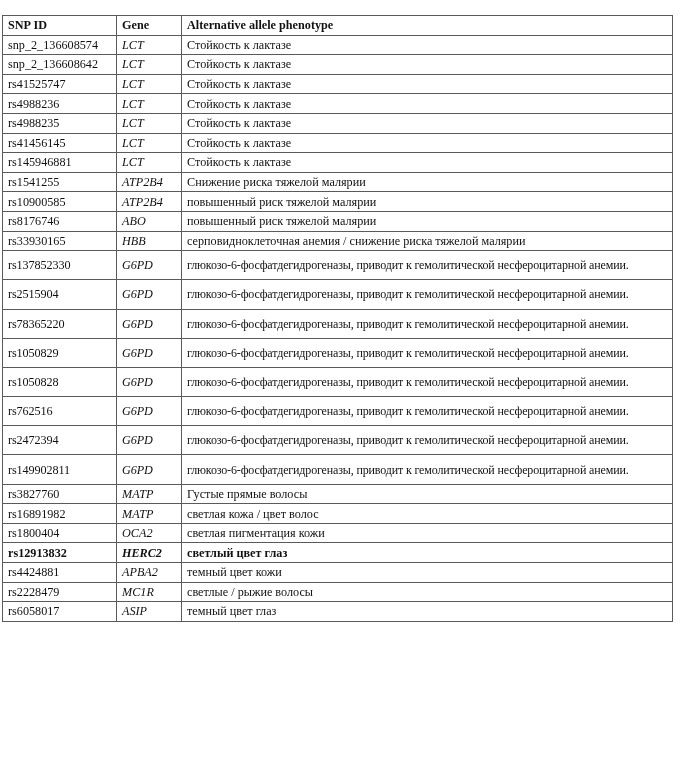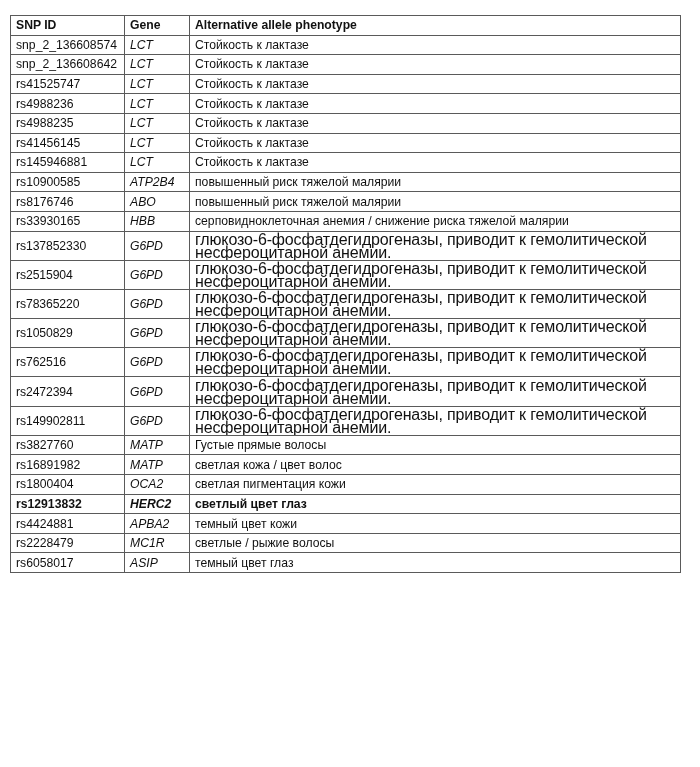--- a/index.html
+++ b/index.html
@@ -10,26 +10,27 @@
     body {
       width: 700px;
       height: 767px;
       position: relative;
       overflow: hidden;
       font-family: "Liberation Sans", sans-serif;
       color: #111111;
     }
     table.snp-table {
       position: absolute;
-      left: 10px;
+      left: 2px;
       top: 15px;
       width: 670px;
       border-collapse: collapse;
       table-layout: fixed;
       font-size: 12.2px;
+      font-family: Liberation Serif, serif;
     }
     table.snp-table col.c1 { width: 114px; }
     table.snp-table col.c2 { width: 65px; }
     table.snp-table col.c3 { width: 491px; }
     table.snp-table th,
     table.snp-table td {
       border: 1px solid #5a5a5a;
       padding: 0 5px;
       text-align: left;
       vertical-align: middle;
@@ -42,22 +43,22 @@
       height: 18.6px;
     }
     table.snp-table tr.single td {
       height: 18.6px;
     }
     table.snp-table tr.double td {
       height: 28.2px;
     }
     table.snp-table tr.double td.phen {
       white-space: normal;
-      font-size: 16px;
-      line-height: 13px;
+      font-size: 12px;
+      line-height: 18px;
       letter-spacing: -0.15px;
       padding-right: 6px;
     }
     table.snp-table tr.double td.gene,
     table.snp-table tr.double td.snp {
       letter-spacing: -0.1px;
     }
     td.gene { font-style: italic; }
     tr.bold td { font-weight: bold; }
   </style>
@@ -107,20 +108,25 @@
         <td class="snp">rs41456145</td>
         <td class="gene">LCT</td>
         <td class="phen">Стойкость к лактазе</td>
       </tr>
       <tr class="single">
         <td class="snp">rs145946881</td>
         <td class="gene">LCT</td>
         <td class="phen">Стойкость к лактазе</td>
       </tr>
       <tr class="single">
+        <td class="snp">rs1541255</td>
+        <td class="gene">ATP2B4</td>
+        <td class="phen">Снижение риска тяжелой малярии</td>
+      </tr>
+      <tr class="single">
         <td class="snp">rs10900585</td>
         <td class="gene">ATP2B4</td>
         <td class="phen">повышенный риск тяжелой малярии</td>
       </tr>
       <tr class="single">
         <td class="snp">rs8176746</td>
         <td class="gene">ABO</td>
         <td class="phen">повышенный риск тяжелой малярии</td>
       </tr>
       <tr class="single">
@@ -138,20 +144,25 @@
         <td class="gene">G6PD</td>
         <td class="phen">глюкозо-6-фосфатдегидрогеназы, приводит к гемолитической несфероцитарной анемии.</td>
       </tr>
       <tr class="double">
         <td class="snp">rs78365220</td>
         <td class="gene">G6PD</td>
         <td class="phen">глюкозо-6-фосфатдегидрогеназы, приводит к гемолитической несфероцитарной анемии.</td>
       </tr>
       <tr class="double">
         <td class="snp">rs1050829</td>
+        <td class="gene">G6PD</td>
+        <td class="phen">глюкозо-6-фосфатдегидрогеназы, приводит к гемолитической несфероцитарной анемии.</td>
+      </tr>
+      <tr class="double">
+        <td class="snp">rs1050828</td>
         <td class="gene">G6PD</td>
         <td class="phen">глюкозо-6-фосфатдегидрогеназы, приводит к гемолитической несфероцитарной анемии.</td>
       </tr>
       <tr class="double">
         <td class="snp">rs762516</td>
         <td class="gene">G6PD</td>
         <td class="phen">глюкозо-6-фосфатдегидрогеназы, приводит к гемолитической несфероцитарной анемии.</td>
       </tr>
       <tr class="double">
         <td class="snp">rs2472394</td>

